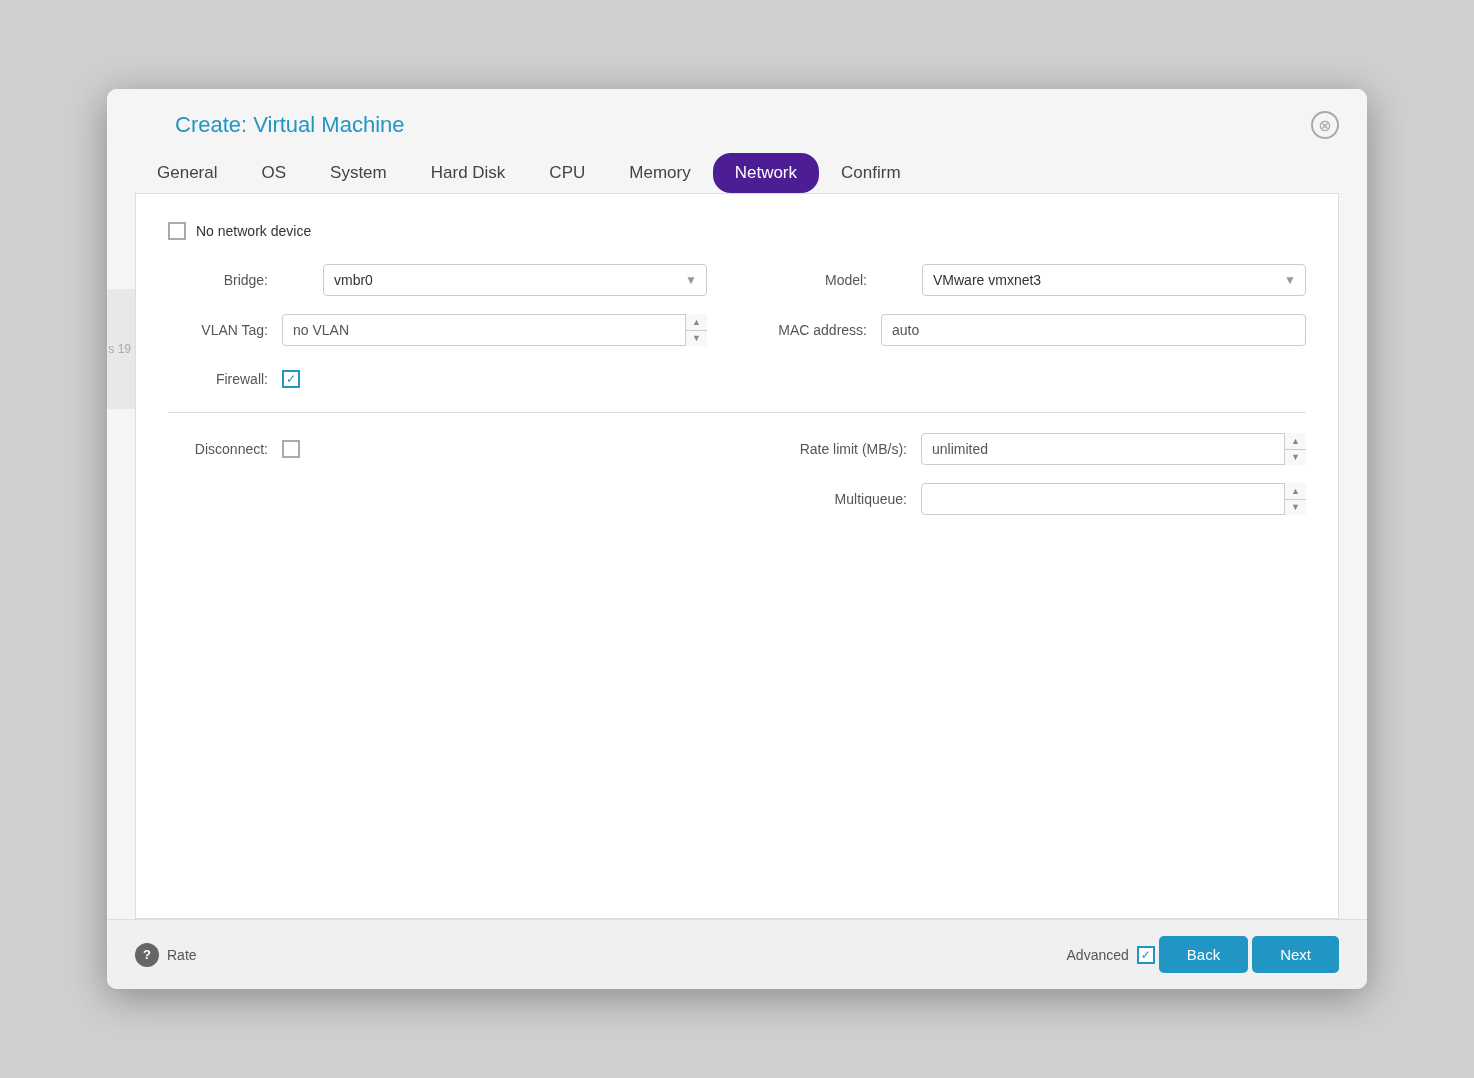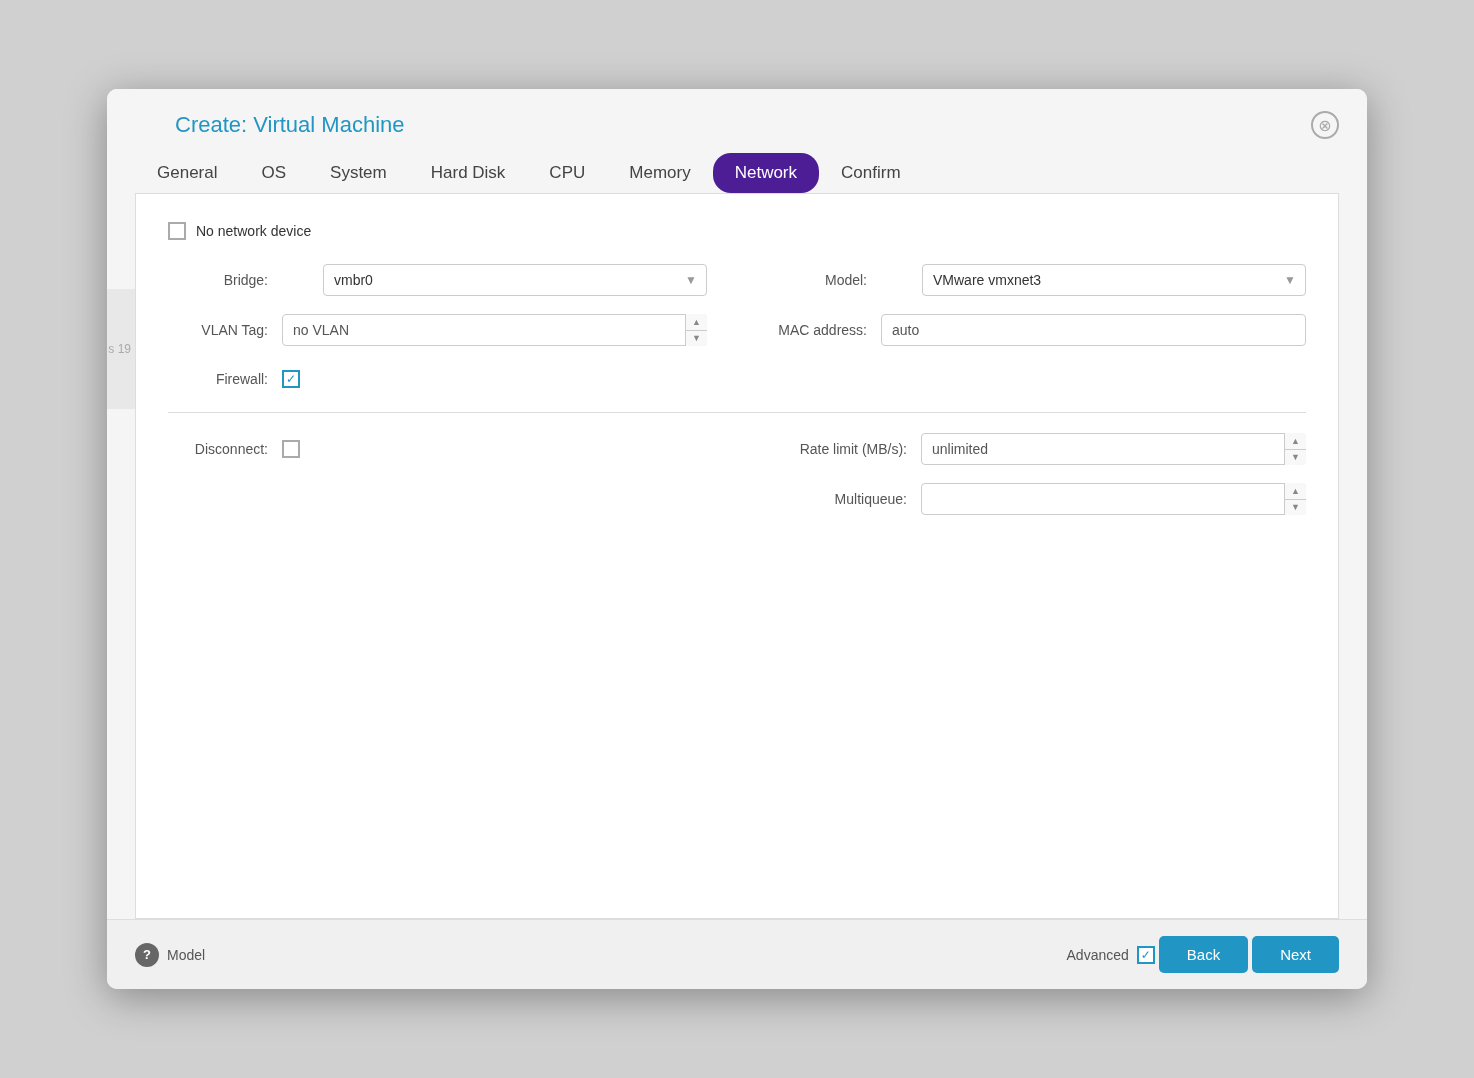--- a/index.html
+++ b/index.html
@@ -390,21 +390,21 @@
           </div>
         </div>
       </div>
 
     </div>
   </div>
 
   <div class="dialog-footer">
     <button class="help-btn">
       <span class="help-icon">?</span>
-      <span>Model</span>
+      <span>Rate</span>
     </button>
     <div class="footer-right">
       <div class="advanced-row">
         <span>Advanced</span>
         <div class="checkbox-checked"></div>
       </div>
       <button class="btn-blue">Back</button>
       <button class="btn-blue">Next</button>
     </div>
   </div>

